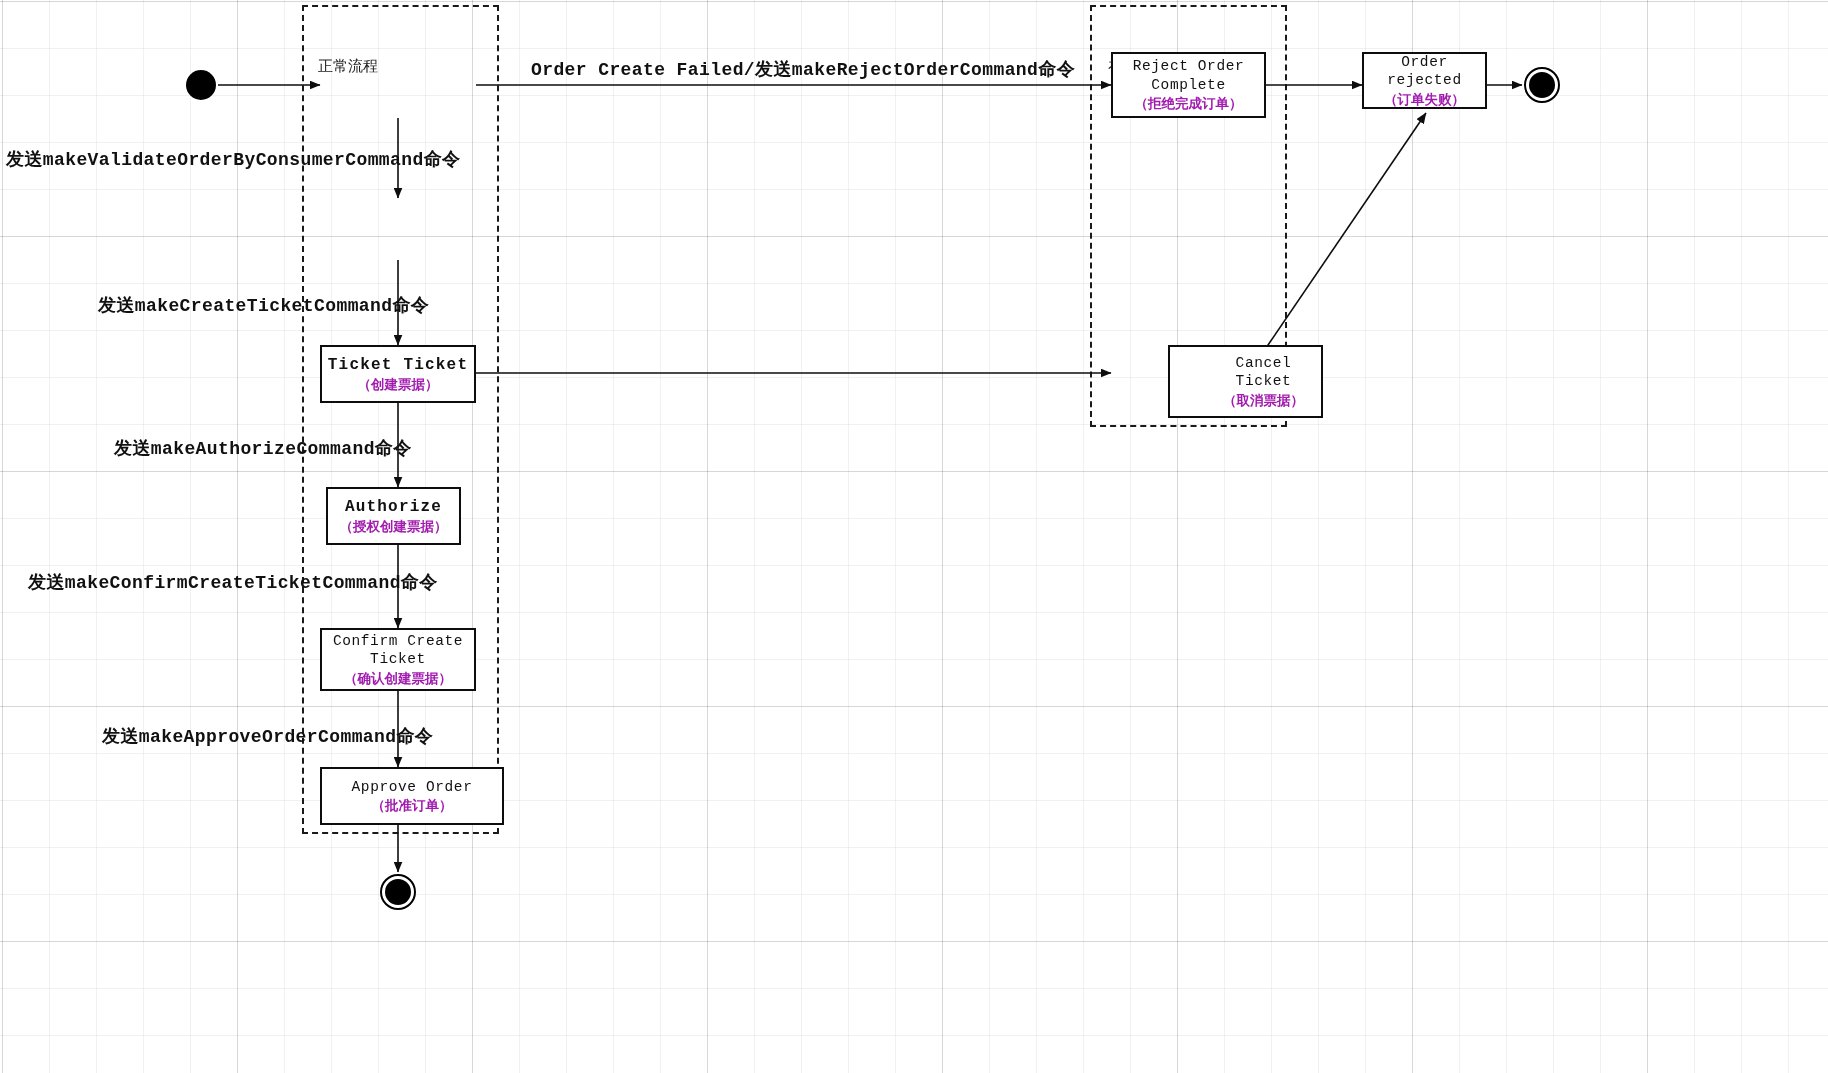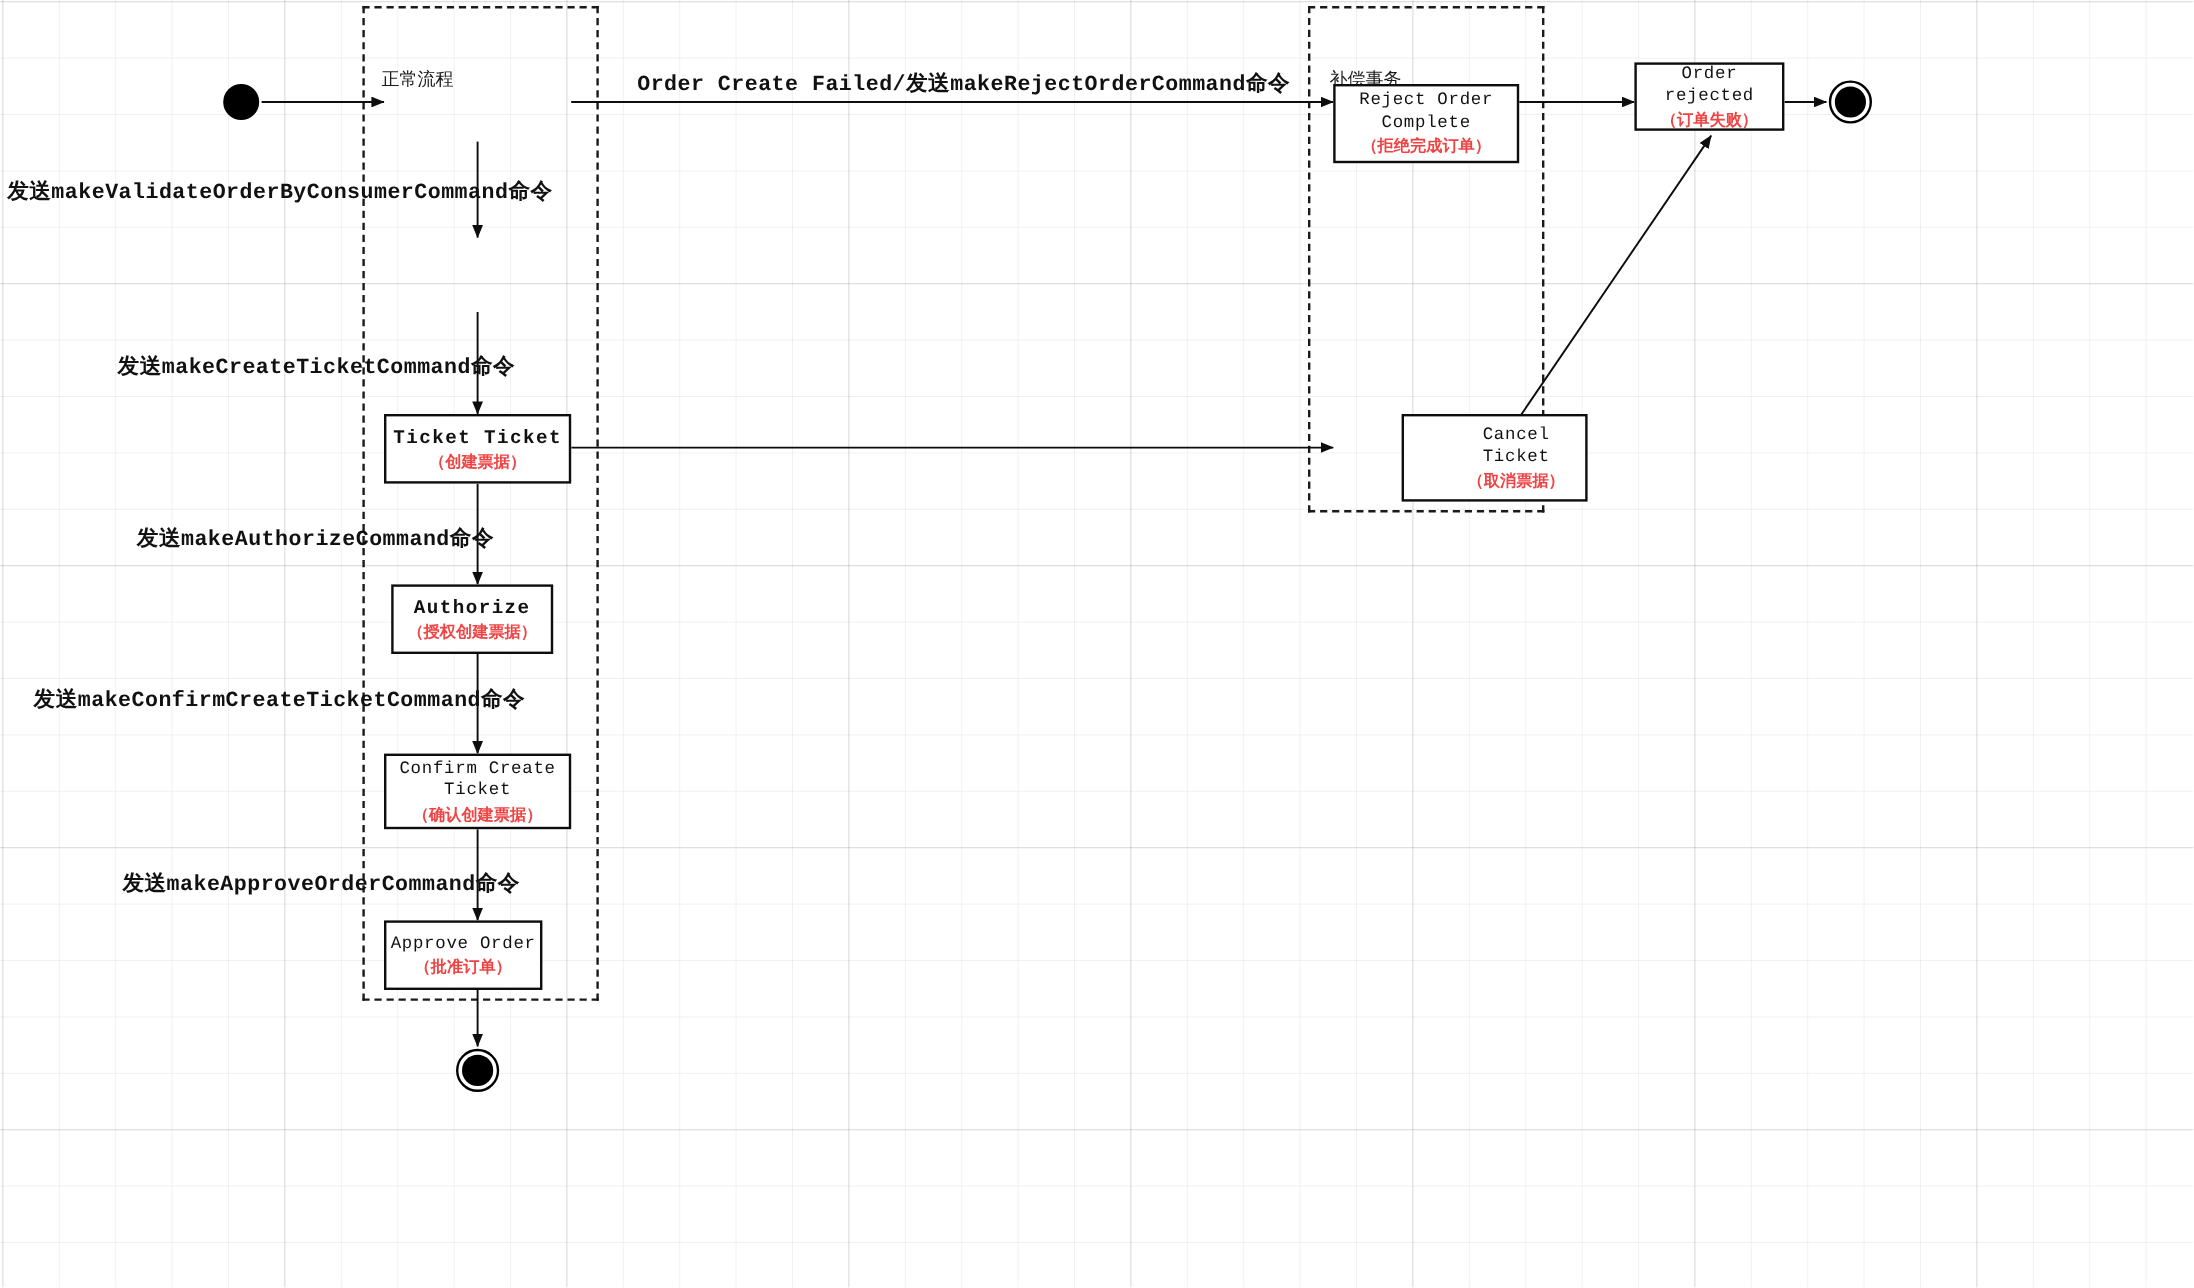--- a/index.html
+++ b/index.html
@@ -74,21 +74,21 @@
   }
   .node .en.bold {
     font-weight: bold;
     font-size: 16px;
     letter-spacing: 1.2px;
   }
   .node .zh {
     font-family: "Liberation Serif", "DejaVu Serif", serif;
     font-size: 13.5px;
     font-weight: bold;
-    color: #ef4444;
+    color: #a21caf;
     white-space: nowrap;
     margin-top: 1px;
   }
 
   
   .initial-node {
     position: absolute;
     width: 30px;
     height: 30px;
     border-radius: 50%;
@@ -184,26 +184,26 @@
     <div class="en bold">Authorize</div>
     <div class="zh">（授权创建票据）</div>
   </div>
 
   <div class="node" style="left:320px; top:628px; width:156px; height:63px;">
     <div class="en">Confirm Create
 Ticket</div>
     <div class="zh">（确认创建票据）</div>
   </div>
 
-  <div class="node" style="left:320px; top:767px; width:132px; height:58px;">
+  <div class="node" style="left:320px; top:767px; width:184px; height:58px;">
     <div class="en">Approve Order</div>
     <div class="zh">（批准订单）</div>
   </div>
 
-  <div class="node" style="left:1111px; top:52px; width:155px; height:66px;margin-top:18px;">
+  <div class="node" style="left:1111px; top:52px; width:155px; height:66px;">
     <div class="en">Reject Order
 Complete</div>
     <div class="zh">（拒绝完成订单）</div>
   </div>
 
   <div class="node" style="left:1168px; top:345px; width:155px; height:73px;padding-left:36px;">
     <div class="en">Cancel Ticket</div>
     <div class="zh">（取消票据）</div>
   </div>
 

